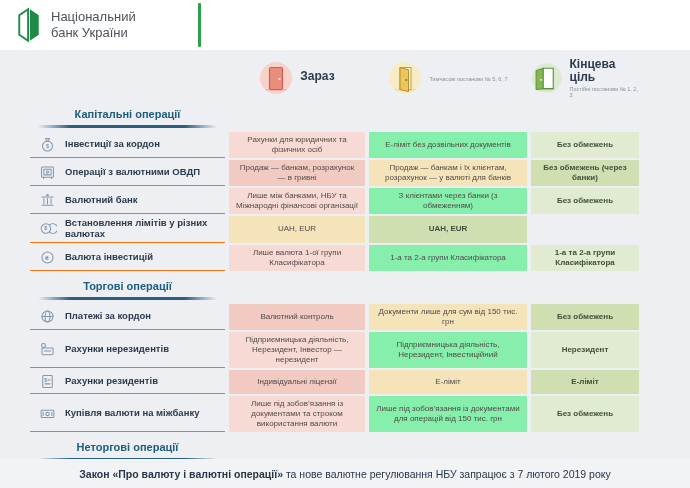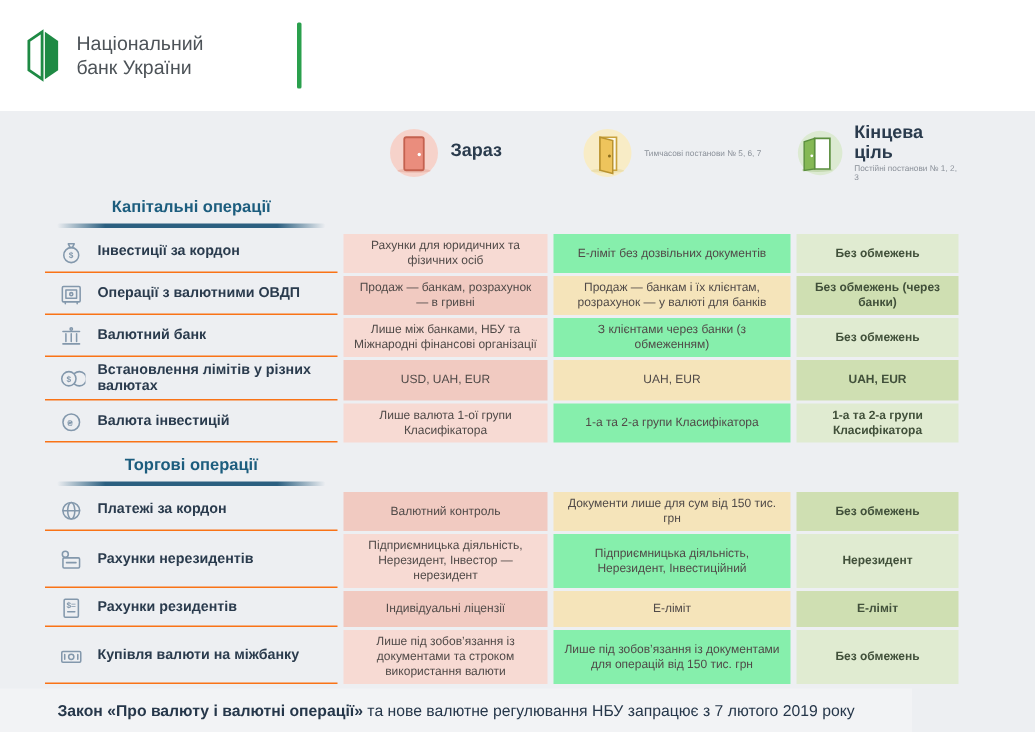--- a/index.html
+++ b/index.html
@@ -6,21 +6,21 @@
   html,body { width:690px; height:488px; }
   body {
     font-family:"Liberation Sans", sans-serif;
     background:#edeff2;
     position:relative;
     overflow:hidden;
   }
   
   .topbar {
     background:#ffffff;
-    height:74px;
+    height:50px;
     display:flex;
     align-items:center;
     padding:0 18px 0 16px;
   }
   .logo { display:flex; align-items:center; gap:9px; width:182px; }
   .logo-text { font-size:13px; color:#4d5358; line-height:1.2; font-weight:400; }
   .vline { width:3px; height:44px; background:#2aa04d; border-radius:1px; }
   .main-title {
     flex:1; text-align:center;
     font-size:15.5px; font-weight:700; color:#12873e;
@@ -65,21 +65,21 @@
     padding:3px 7px;
     min-height:15px;
   }
   .c1 { background:#f7dad3; }
   .c2 { background:#86efac; }
   .c3 { background:#e0ebd1; color:#41503a; font-weight:700; }
   .dk .c1 { background:#f1cac1; }
   .dk .c2 { background:#f5e4ba; }
   .dk .c3 { background:#cfdfb2; }
   .bottombar {
-    position:absolute; left:0; bottom:0; width:608px; height:29px;
+    position:absolute; left:0; bottom:0; width:690px; height:29px;
     background:#f2f3f5;
     display:flex; align-items:center; justify-content:center;
     font-size:10.5px; color:#26374a;
   }
   .bottombar .b { font-weight:700; }
   .ic { stroke:#8398ac; stroke-width:1.3; fill:none; stroke-linecap:round; stroke-linejoin:round; }
   .ic text { stroke:none; fill:#8398ac; font-size:7px; font-weight:700; font-family:"Liberation Sans",sans-serif; }
 </style>
 </head>
 <body>
@@ -196,21 +196,20 @@
 
     <div class="grid-row row dk">
       <div class="side">
         <svg class="ic" width="19" height="19" viewBox="0 0 24 24">
           <circle cx="10" cy="12" r="6"></circle>
             <path d="M14.8 7.5a6 6 0 110 9"></path>
             <text x="8" y="14.5">$</text>
         </svg>
         <span>Встановлення лімітів у різних валютах</span>
       </div>
-      <div class="cell c1">USD, UAH, EUR</div>
       <div class="cell c2">UAH, EUR</div>
       <div class="cell c3">UAH, EUR</div>
     </div>
 
     <div class="grid-row row">
       <div class="side">
         <svg class="ic" width="19" height="19" viewBox="0 0 24 24">
           <circle cx="12" cy="12" r="7"></circle>
             <text x="8.7" y="15">₴</text>
         </svg>

